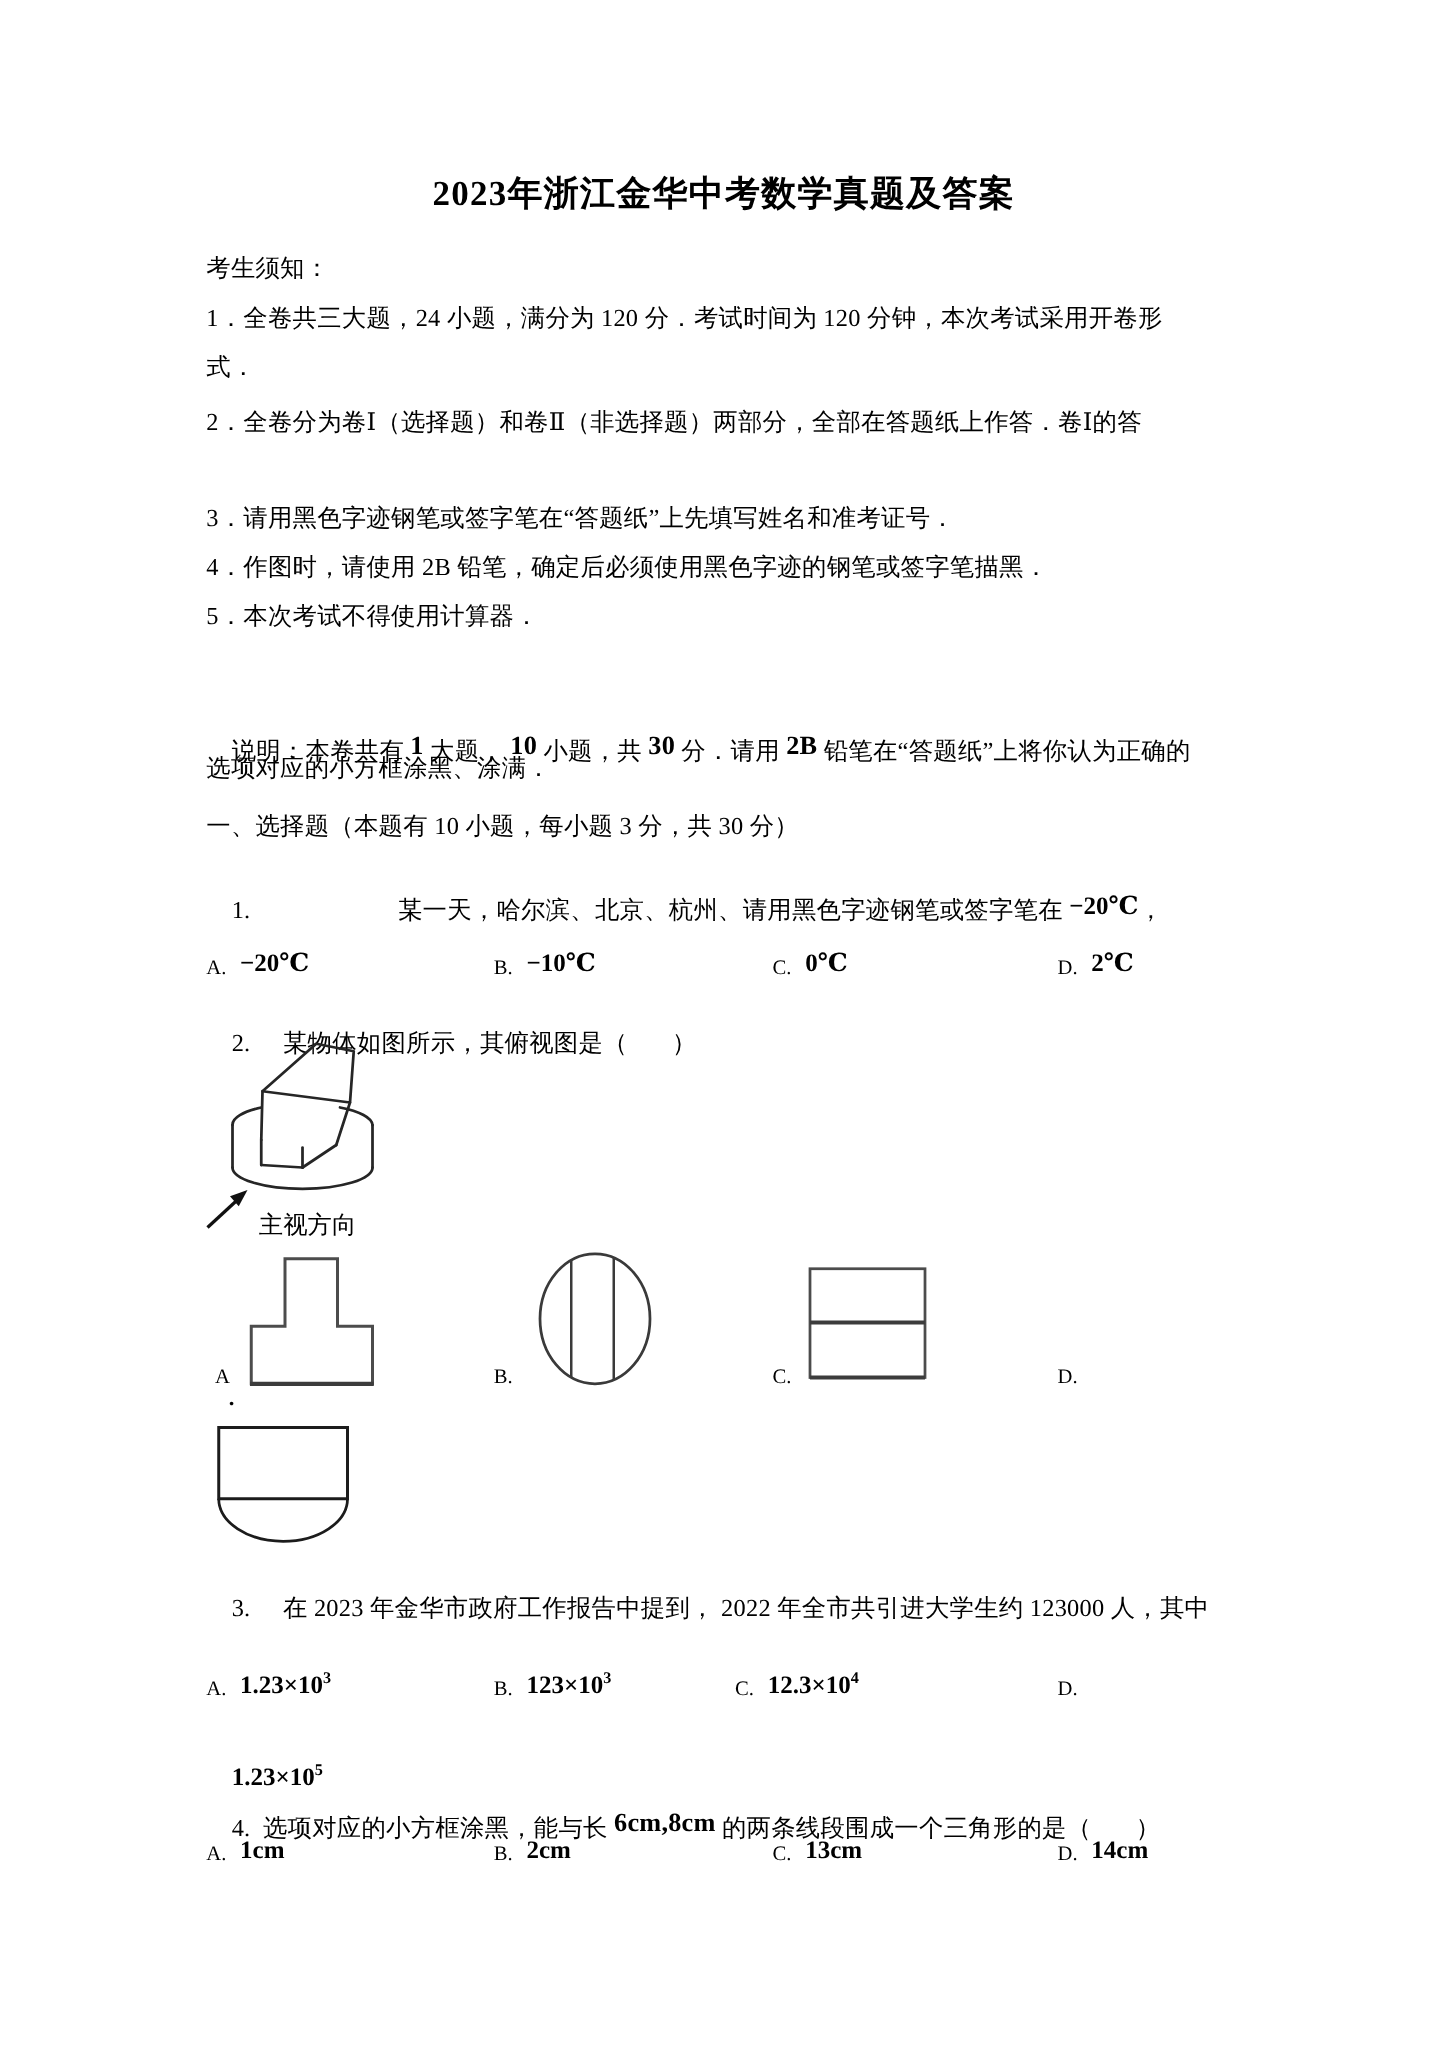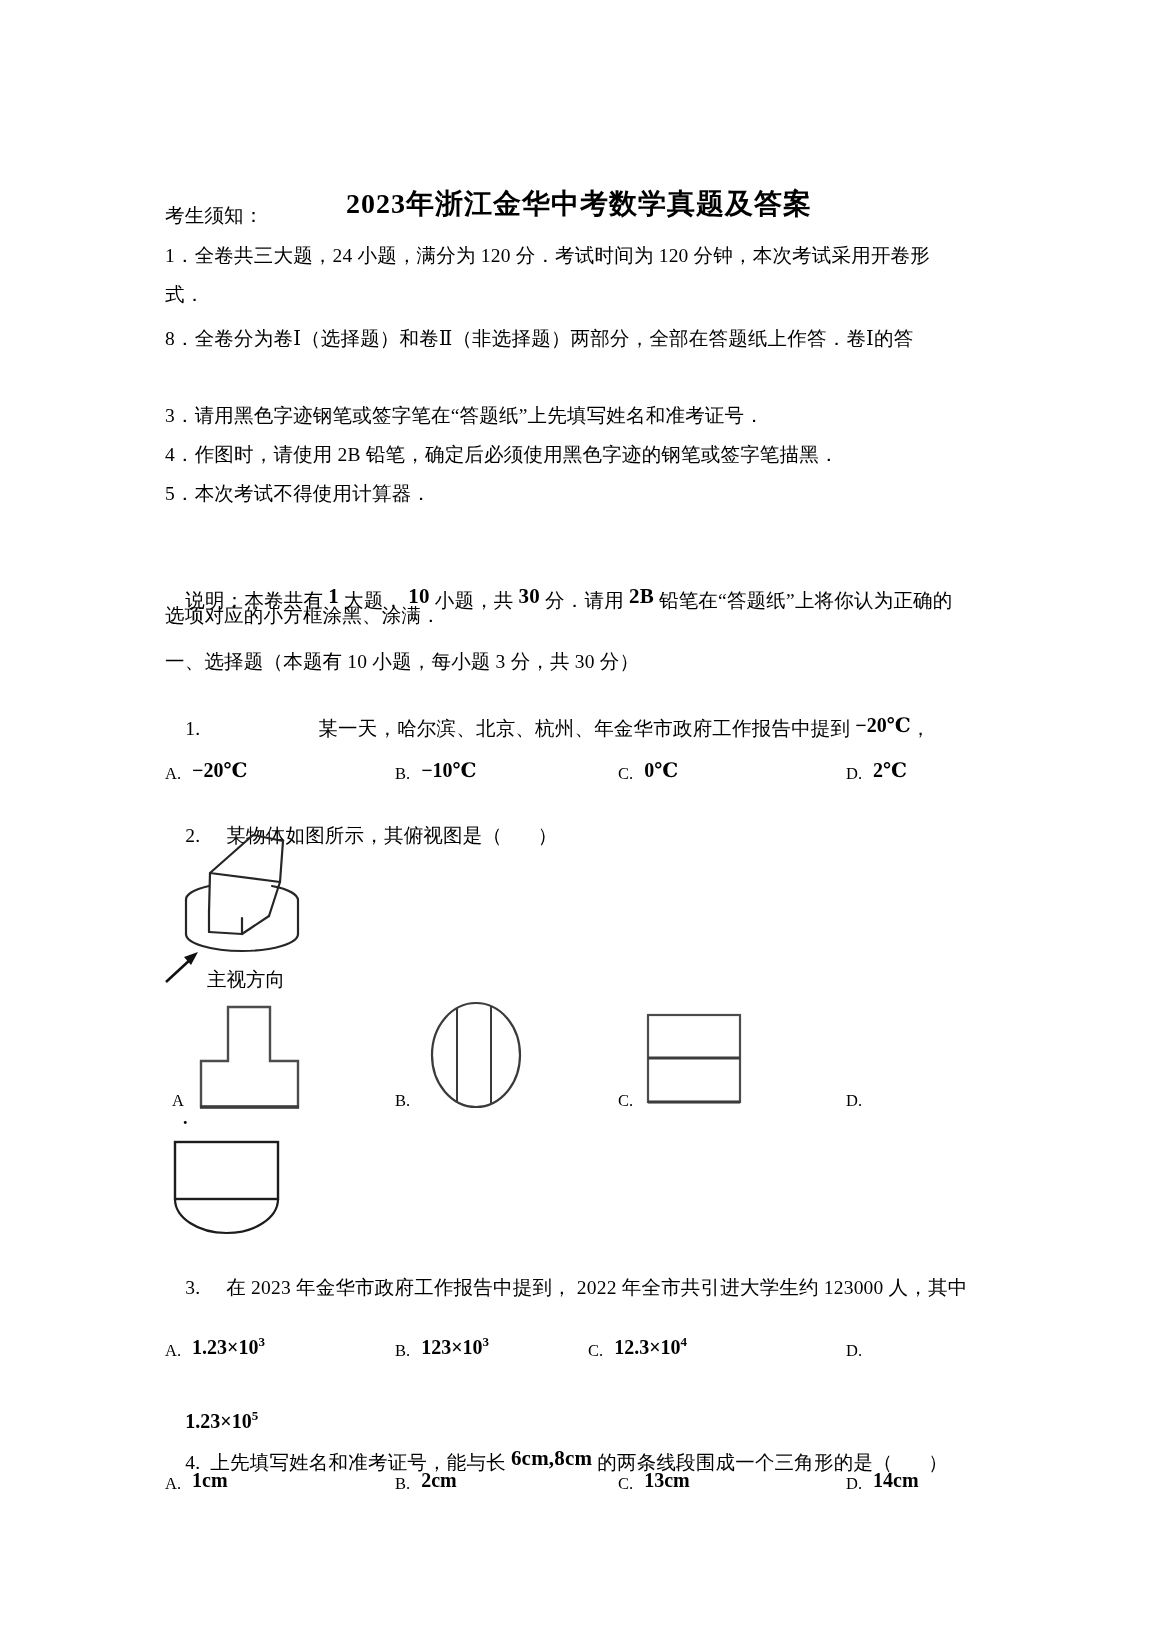--- a/index.html
+++ b/index.html
@@ -7,21 +7,21 @@
     position:relative; width:1158px; height:1638px; margin:0 auto;
     background:#ffffff; color:#000;
     font-family:"Liberation Serif","DejaVu Serif",serif;
     overflow:hidden;
   }
   .line {
     position:absolute; left:165px; font-size:19.5px; line-height:24px;
     white-space:pre; letter-spacing:0.2px;
   }
   .center { left:0; width:1158px; text-align:center; }
-  .title { font-size:28px; font-weight:bold; letter-spacing:1px;margin-top:48px; }
+  .title { font-size:28px; font-weight:bold; letter-spacing:1px; }
   .kanji-head { font-size:20px; }
   
   .m  { font-family:"Liberation Serif","DejaVu Serif",serif; font-weight:bold;
         font-size:20px; position:relative; top:-3px; letter-spacing:0; }
   .bn { font-family:"Liberation Serif","DejaVu Serif",serif; font-weight:bold;
         font-size:21px; position:relative; top:-4px; }
   .row { position:absolute; left:0; width:1132px; height:30px; }
   .opt { position:absolute; top:0; white-space:pre; }
   .optlabel { font-size:16.5px; }
   .optval { font-family:"Liberation Serif","DejaVu Serif",serif; font-weight:bold;
@@ -38,35 +38,35 @@
 </head>
 <body>
 
 <div class="page">
 
   <div class="line center title" style="top:144px">2023年浙江金华中考数学真题及答案</div>
 
   <div class="line" style="top:204px">考生须知：</div>
   <div class="line" style="top:244px">1．全卷共三大题，24 小题，满分为 120 分．考试时间为 120 分钟，本次考试采用开卷形</div>
   <div class="line" style="top:283px">式．</div>
-  <div class="line" style="top:327px">8．全卷分为卷Ⅰ（选择题）和卷Ⅱ（非选择题）两部分，全部在答题纸上作答．卷Ⅰ的答</div>
+  <div class="line" style="top:327px">2．全卷分为卷Ⅰ（选择题）和卷Ⅱ（非选择题）两部分，全部在答题纸上作答．卷Ⅰ的答</div>
   <div class="line" style="top:404px">3．请用黑色字迹钢笔或签字笔在“答题纸”上先填写姓名和准考证号．</div>
   <div class="line" style="top:443px">4．作图时，请使用 2B 铅笔，确定后必须使用黑色字迹的钢笔或签字笔描黑．</div>
   <div class="line" style="top:482px">5．本次考试不得使用计算器．</div>
 
 
   <div class="line" style="top:564px">
     <span>说明：本卷共有 </span><span class="bn">1</span><span> 大题， </span><span class="bn">10</span><span> 小题，共 </span><span class="bn">30</span><span> 分．请用 </span><span class="bn">2B</span><span> 铅笔在“答题纸”上将你认为正确的</span>
   </div>
   <div class="line" style="top:604px">选项对应的小方框涂黑、涂满．</div>
 
   <div class="line" style="top:650px">一、选择题（本题有 10 小题，每小题 3 分，共 30 分）</div>
 
   <div class="line" style="top:692px">
-    <span>1.</span><span class="gap1"></span><span>某一天，哈尔滨、北京、杭州、年金华市政府工作报告中提到 </span><span class="m">−20℃</span><span>，</span>
+    <span>1.</span><span class="gap1"></span><span>某一天，哈尔滨、北京、杭州、请用黑色字迹钢笔或签字笔在 </span><span class="m">−20℃</span><span>，</span>
   </div>
   <div class="row" style="top:760px">
     <span class="opt" style="left:165px"><span class="optlabel">A.</span><span class="optval">−20℃</span></span>
     <span class="opt" style="left:395px"><span class="optlabel">B.</span><span class="optval">−10℃</span></span>
     <span class="opt" style="left:618px"><span class="optlabel">C.</span><span class="optval">0℃</span></span>
     <span class="opt" style="left:846px"><span class="optlabel">D.</span><span class="optval">2℃</span></span>
   </div>
 
   <div class="line" style="top:800px">
     <span>2.</span><span class="gap3"></span><span>某物体如图所示，其俯视图是（       ）</span>
@@ -137,21 +137,21 @@
     <span class="opt" style="left:165px"><span class="optlabel">A.</span><span class="optval"><span>1.23×10</span><sup>3</sup></span></span>
     <span class="opt" style="left:395px"><span class="optlabel">B.</span><span class="optval"><span>123×10</span><sup>3</sup></span></span>
     <span class="opt" style="left:588px"><span class="optlabel">C.</span><span class="optval"><span>12.3×10</span><sup>4</sup></span></span>
     <span class="opt" style="left:846px"><span class="optlabel">D.</span><span class="optval"><span></span><sup></sup></span></span>
   </div>
   <div class="line ovf" style="top:1380px">
     <span class="m" style="top:0">1.23×10</span><sup>5</sup>
   </div>
 
   <div class="line" style="top:1426px">
-    <span>4.</span><span class="gap4"></span><span>上先填写姓名和准考证号，能与长 </span><span class="bn">6cm,8cm</span><span> 的两条线段围成一个三角形的是（       ）</span>
+    <span>4.</span><span class="gap4"></span><span>选项对应的小方框涂黑，能与长 </span><span class="bn">6cm,8cm</span><span> 的两条线段围成一个三角形的是（       ）</span>
   </div>
   <div class="row" style="top:1471px">
     <span class="opt" style="left:165px"><span class="optlabel">A.</span><span class="optval">1cm</span></span>
     <span class="opt" style="left:395px"><span class="optlabel">B.</span><span class="optval">2cm</span></span>
     <span class="opt" style="left:618px"><span class="optlabel">C.</span><span class="optval">13cm</span></span>
     <span class="opt" style="left:846px"><span class="optlabel">D.</span><span class="optval">14cm</span></span>
   </div>
 
 </div>
 

